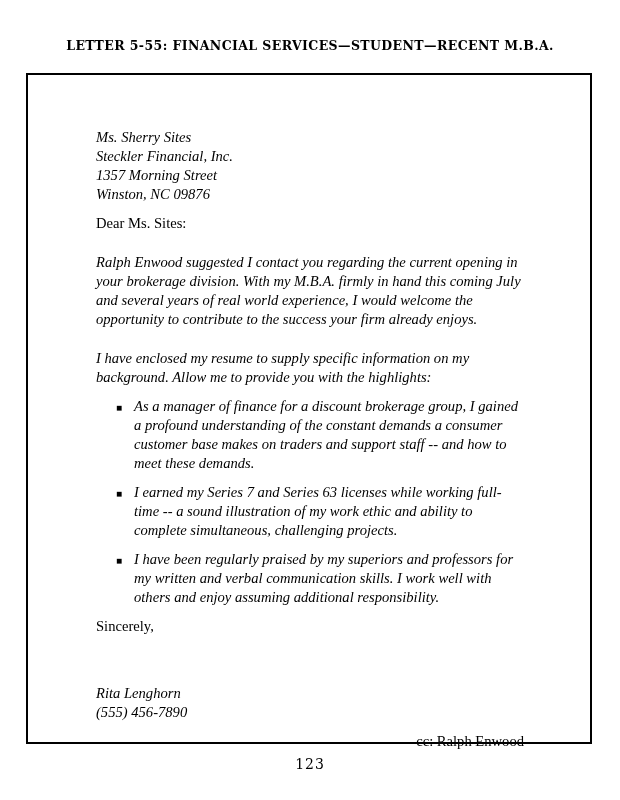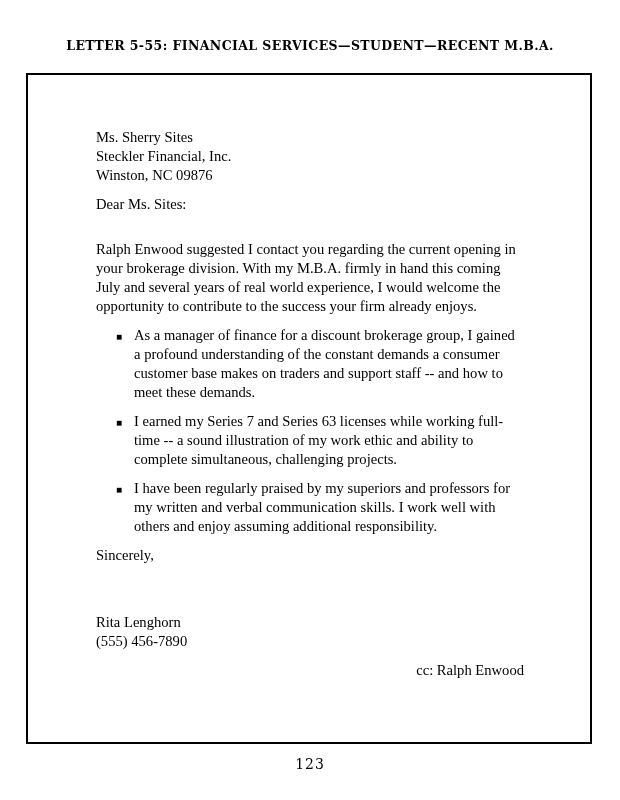--- a/index.html
+++ b/index.html
@@ -37,37 +37,37 @@
     background: #ffffff;
   }
   .letter-content {
     position: absolute;
     left: 68px;
     top: 53px;
     width: 428px;
     font-size: 14.6px;
     line-height: 19px;
   }
-  .addr-line { display: block; }
-  .para { margin-top: 26px; }
+  .addr-line { display: block; font-style: italic; }
+  .para { margin-top: 20px; font-style: italic; }
   .salutation { margin-top: 10px; }
   .bullet-list { margin-top: 10px; }
   .bullet-item {
     display: flex;
     margin-left: 20px;
     margin-bottom: 10px;
   }
   .bullet-marker {
     flex: 0 0 auto;
     width: 18px;
     font-size: 10px;
     line-height: 19px;
     padding-top: 1px;
   }
-  .bullet-text { flex: 1 1 auto; }
+  .bullet-text { flex: 1 1 auto; font-style: italic; }
   .closing { margin-top: 2px; }
   .signature-block { margin-top: 48px; }
   .cc-line { margin-top: 10px; text-align: right; }
   .page-number {
     position: absolute;
     bottom: 28px;
     left: 0;
     width: 100%;
     text-align: center;
     font-family: "DejaVu Serif", "Liberation Serif", serif;
@@ -82,27 +82,29 @@
 <div class="page">
 
   <div class="doc-title">LETTER 5-55: FINANCIAL SERVICES—STUDENT—RECENT M.B.A.</div>
 
   <div class="letter-box">
     <div class="letter-content">
 
       <div class="address-block">
         <span class="addr-line">Ms. Sherry Sites</span>
         <span class="addr-line">Steckler Financial, Inc.</span>
+        <span class="addr-line">1357 Morning Street</span>
         <span class="addr-line">Winston, NC 09876</span>
       </div>
 
       <div class="salutation">Dear Ms. Sites:</div>
 
       <div class="para">Ralph Enwood suggested I contact you regarding the current opening in your brokerage division. With my M.B.A. firmly in hand this coming July and several years of real world experience, I would welcome the opportunity to contribute to the success your firm already enjoys.</div>
 
+      <div class="para">I have enclosed my resume to supply specific information on my background. Allow me to provide you with the highlights:</div>
 
       <div class="bullet-list">
 
         <div class="bullet-item">
           <span class="bullet-marker">■</span>
           <span class="bullet-text">As a manager of finance for a discount brokerage group, I gained a profound understanding of the constant demands a consumer customer base makes on traders and support staff -- and how to meet these demands.</span>
         </div>
 
         <div class="bullet-item">
           <span class="bullet-marker">■</span>

